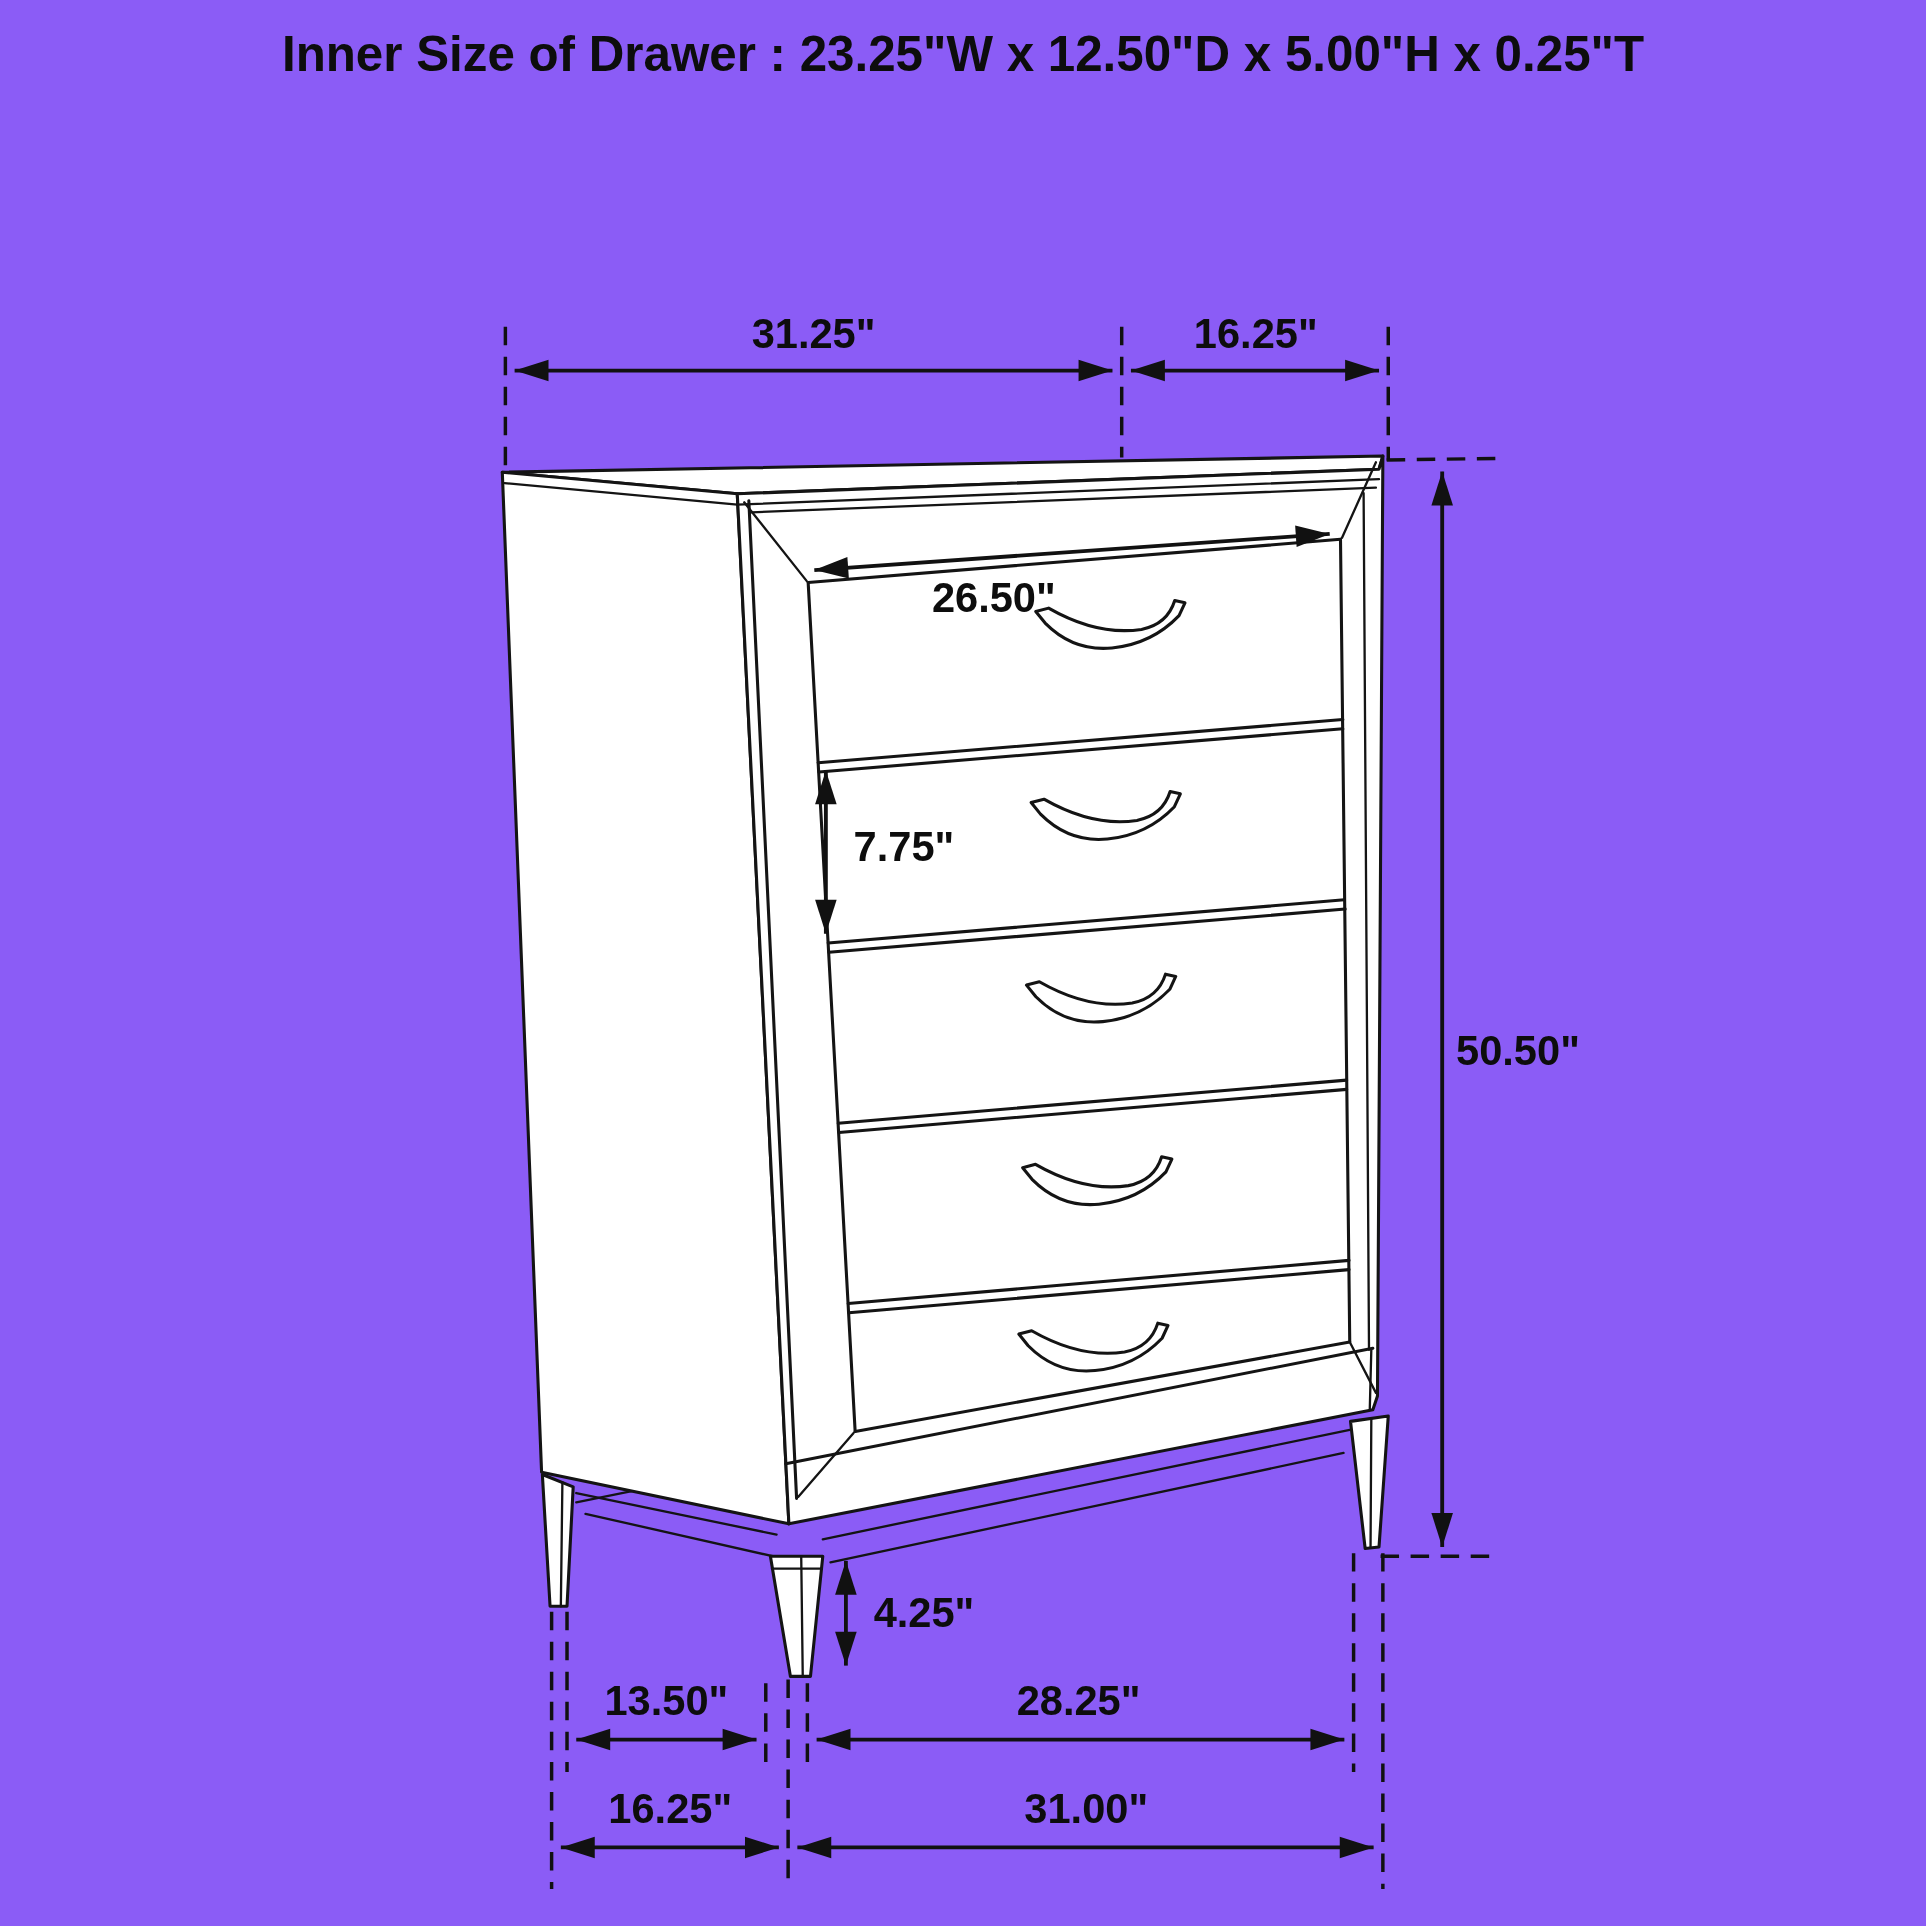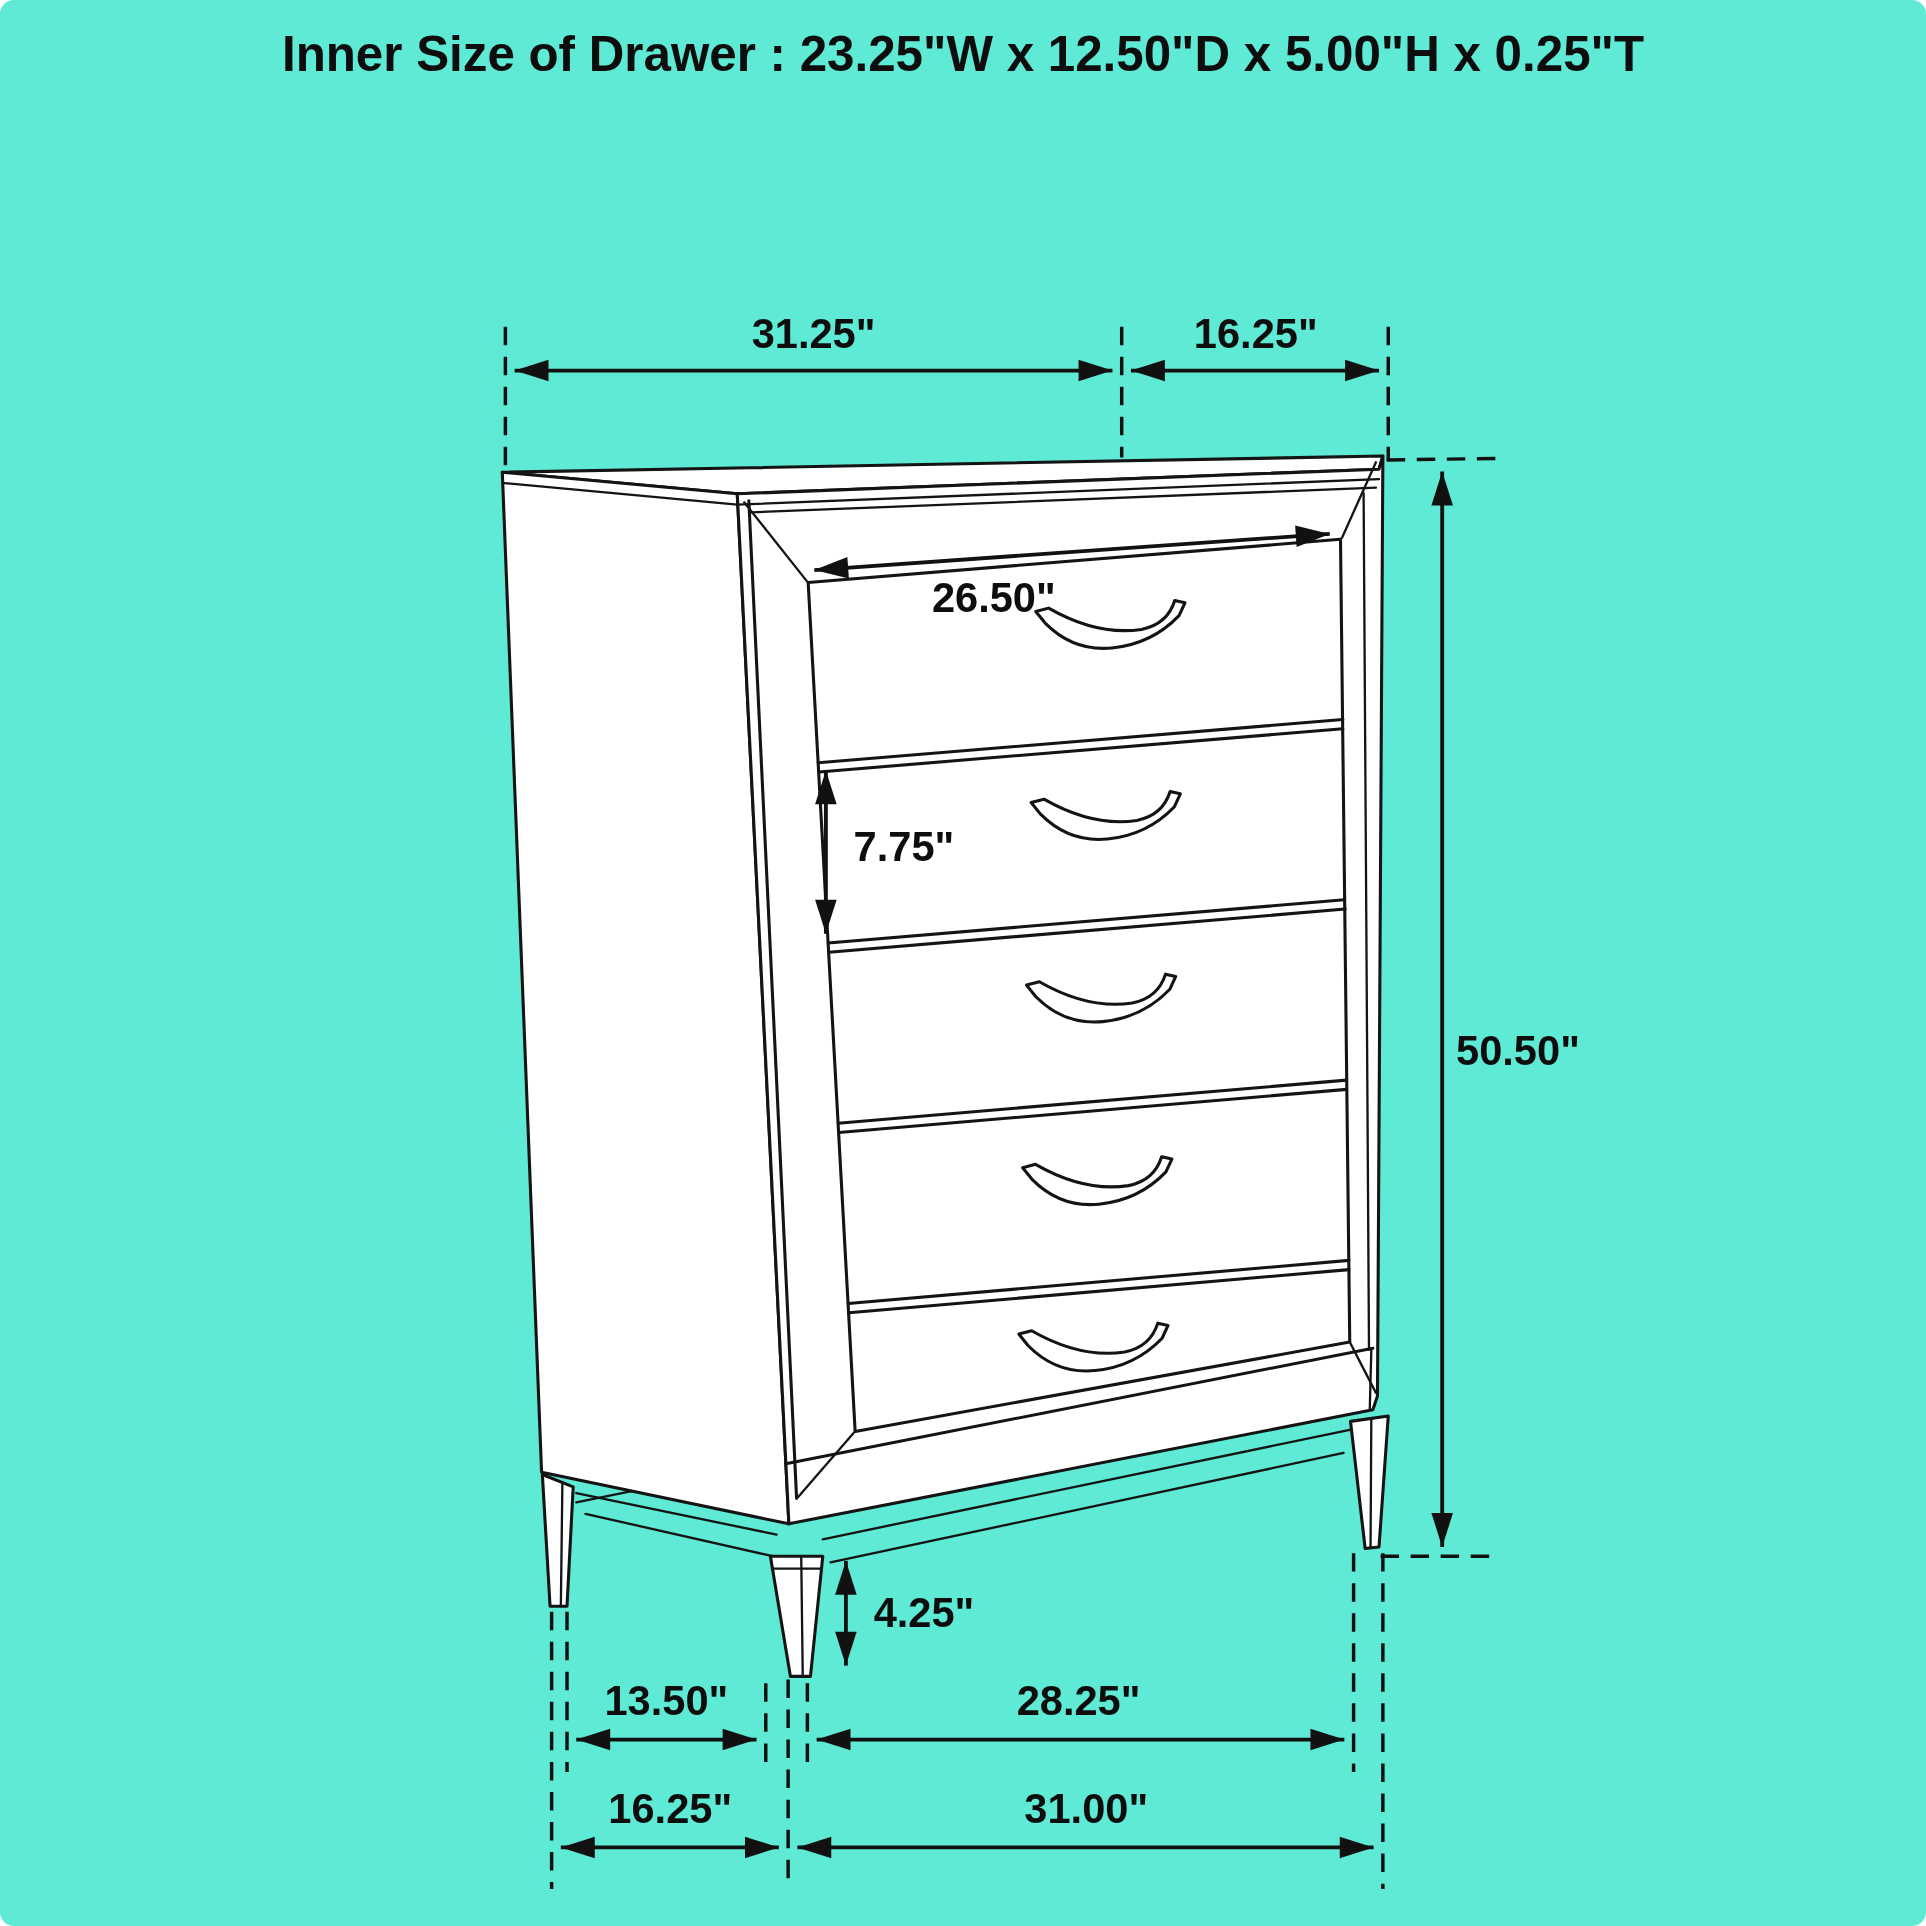--- a/index.html
+++ b/index.html
@@ -1,17 +1,17 @@
 <!DOCTYPE html>
 <html style="font-size:12.3px"><head>
 <meta charset="utf-8">
 <style>
   html,body{margin:0;padding:0;background:#ffffff;}
-  .page{width:1926px;height:1926px;position:relative;background:#5eead4;
-        font-family:"Liberation Sans", sans-serif;border-radius:14px;}
+  .page{width:1926px;height:1926px;position:relative;background:#8b5cf6;
+        font-family:"Liberation Sans", sans-serif;}
   svg{display:block;}
   .ln{stroke:#141414;stroke-width:4;fill:none;stroke-linecap:round;stroke-linejoin:round;}
   .thin{stroke:#141414;stroke-width:3;fill:none;stroke-linecap:round;}
   .face{fill:#ffffff;stroke:#141414;stroke-width:4;stroke-linejoin:round;}
   .dim{stroke:#111111;stroke-width:5;fill:none;}
   .dash{stroke:#111111;stroke-width:4.5;fill:none;stroke-dasharray:24 15;}
   .dimtxt{font-family:"Liberation Sans", sans-serif;font-weight:bold;
           font-size:54px;fill:#0d0d0d;}
   .titletxt{font-family:"Liberation Sans", sans-serif;font-weight:bold;
             font-size:64px;fill:#0d0d0d;}

